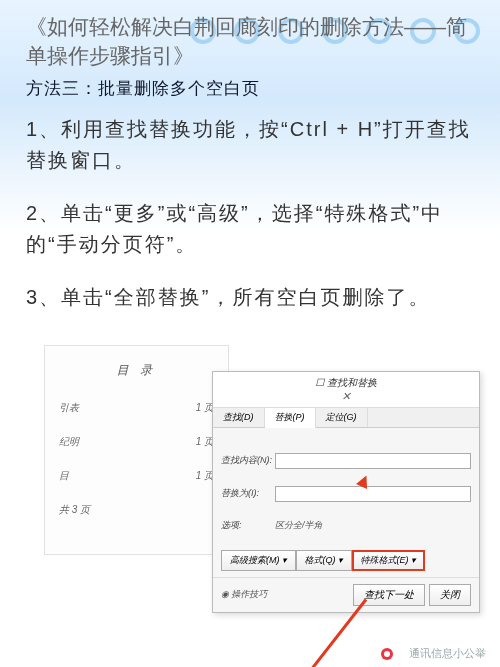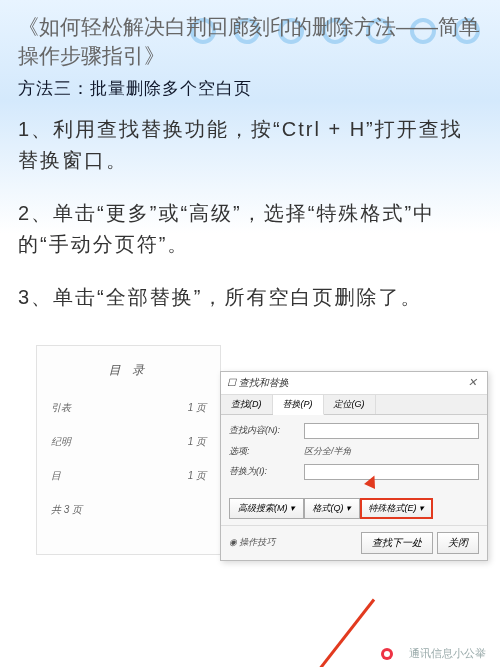--- a/index.html
+++ b/index.html
@@ -1,37 +1,37 @@
 <!DOCTYPE html>
 <html><head>
 <meta charset="utf-8">
 <style>
 *{margin:0;padding:0;box-sizing:border-box;}
 body{width:500px;height:667px;font-family:"Microsoft YaHei","SimSun",sans-serif;background:#fff;overflow:hidden;position:relative;}
 .page-bg{position:absolute;inset:0;background:linear-gradient(180deg,#e8f4ff 0%,#d4e9fc 15%,#ffffff 35%);}
 .header-dots{position:absolute;top:18px;right:20px;display:flex;gap:18px;}
 .dot{width:26px;height:26px;border:4px solid #a8d4f5;border-radius:50%;background:transparent;}
-.content{position:relative;padding:12px 18px 0;}
+.content{position:relative;padding:12px 26px 0;}
 .main-title{font-size:21px;line-height:1.4;color:#666;font-weight:400;margin-bottom:6px;}
 .method-title{font-size:17px;font-weight:400;color:#0f172a;margin-bottom:14px;letter-spacing:1px;}
 .step{font-size:20px;line-height:1.55;color:#333;margin-bottom:22px;letter-spacing:2px;}
 .demo-area{position:relative;margin-top:6px;height:260px;font-style:italic;}
 .doc-page{position:absolute;left:18px;top:10px;width:185px;height:210px;background:#fdfdfd;border:1px solid #e2e2e2;padding:16px 14px;font-size:11px;color:#555;}
 .doc-page .doc-title{text-align:center;font-size:12px;margin-bottom:22px;letter-spacing:4px;}
 .toc-row{display:flex;justify-content:space-between;margin-bottom:20px;font-size:10px;color:#666;}
 .toc-total{text-align:left;margin-top:18px;font-size:10px;color:#666;}
 .dialog{position:absolute;right:-6px;top:36px;width:268px;background:#f6f6f6;border:1px solid #bbb;box-shadow:2px 2px 6px rgba(0,0,0,0.15);font-size:10px;}
-.dialog-titlebar{display:flex;align-items:center;justify-content:space-between;padding:4px 6px;border-bottom:1px solid #ddd;background:#fff;}
+.dialog-titlebar{display:flex;align-items:center;justify-content:space-between;padding:4px 6px;border-bottom:1px solid #ddd;background:#fff;flex-direction:column;}
 .dialog-titlebar .dlg-t{font-size:10px;color:#333;}
 .dialog-titlebar .dlg-x{font-size:11px;color:#666;padding:0 4px;}
 .tabs{display:flex;background:#f0f0f0;border-bottom:1px solid #ccc;}
 .tabs .tab{padding:3px 10px;font-size:9px;border-right:1px solid #ddd;}
 .tabs .tab.active{background:#fff;border-bottom:1px solid #fff;margin-bottom:-1px;}
 .d-body{padding:8px 8px 6px;background:#f6f6f6;}
-.d-row{display:flex;align-items:center;gap:23px;margin-bottom:6px;}
+.d-row{display:flex;align-items:center;gap:2px;margin-bottom:6px;margin-top:17px;}
 .d-label{width:52px;font-size:9px;color:#444;white-space:nowrap;}
 .d-input{flex:1;height:16px;border:1px solid #aaa;background:#fff;font-size:9px;padding:0 3px;display:flex;align-items:center;color:#444;}
 .d-buttons{display:flex;gap:0;padding:6px 8px;flex-wrap:wrap;}
 .d-btn{padding:3px 8px;font-size:9px;border:1px solid #aaa;background:linear-gradient(#fff,#eee);white-space:nowrap;}
 .d-btn.special{border:2px solid #e23a1f;padding:2px 7px;}
 .d-footer{display:flex;justify-content:space-between;align-items:center;padding:6px 8px;border-top:1px solid #ddd;}
 .d-footer-left{display:flex;align-items:center;gap:4px;font-size:9px;color:#555;}
 .sm-btn{padding:3px 10px;font-size:10px;border:1px solid #aaa;background:linear-gradient(#fff,#eee);}
 .pointer-line{position:absolute;width:170px;height:3px;background:#e23a1f;transform:rotate(-52deg);transform-origin:right center;right:108px;bottom:-6px;}
 .pointer-head{position:absolute;right:104px;top:140px;width:0;height:0;border-left:6px solid transparent;border-right:6px solid transparent;border-bottom:12px solid #e23a1f;transform:rotate(24deg);}
@@ -87,26 +87,26 @@
         <div class="tab">查找(D)</div>
         <div class="tab active">替换(P)</div>
         <div class="tab">定位(G)</div>
       </div>
       <div class="d-body">
         <div class="d-row">
           <div class="d-label">查找内容(N):</div>
           <div class="d-input"></div>
         </div>
         <div class="d-row">
+          <div class="d-label">替换为(I):</div>
+          <div class="d-input"></div>
+        </div>
+        <div class="d-row">
           <div class="d-label">选项:</div>
           <div style="font-size:9px;color:#555">区分全/半角</div>
-        </div>
-        <div class="d-row">
-          <div class="d-label">替换为(I):</div>
-          <div class="d-input"></div>
         </div>
       </div>
       <div class="d-buttons">
         <div class="d-btn">高级搜索(M) ▾</div>
         <div class="d-btn">格式(Q) ▾</div>
         <div class="d-btn special">特殊格式(E) ▾</div>
       </div>
       <div class="d-footer">
         <div class="d-footer-left">◉ 操作技巧</div>
         <div style="display:flex;gap:4px">

